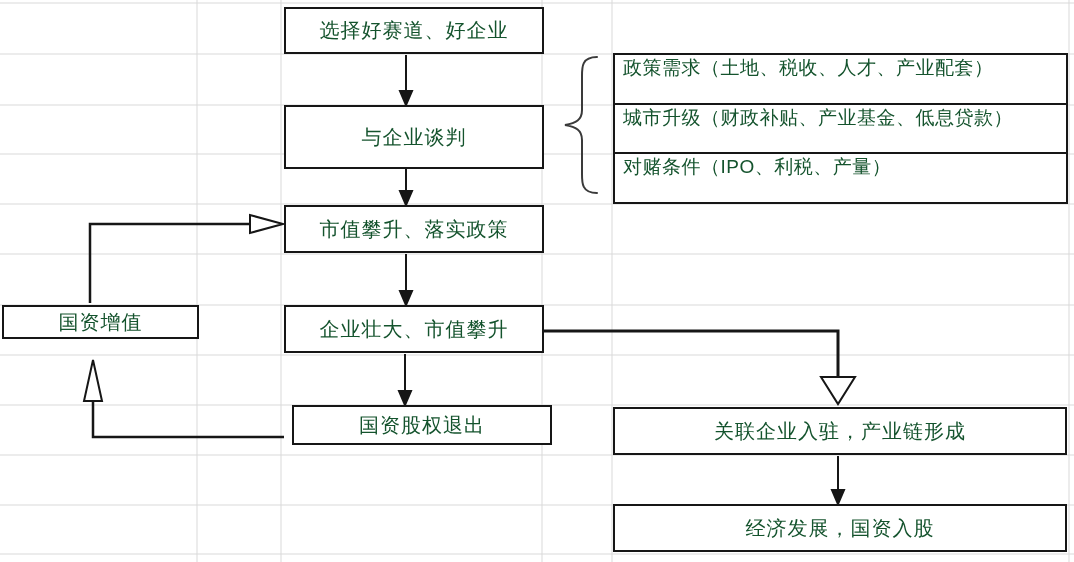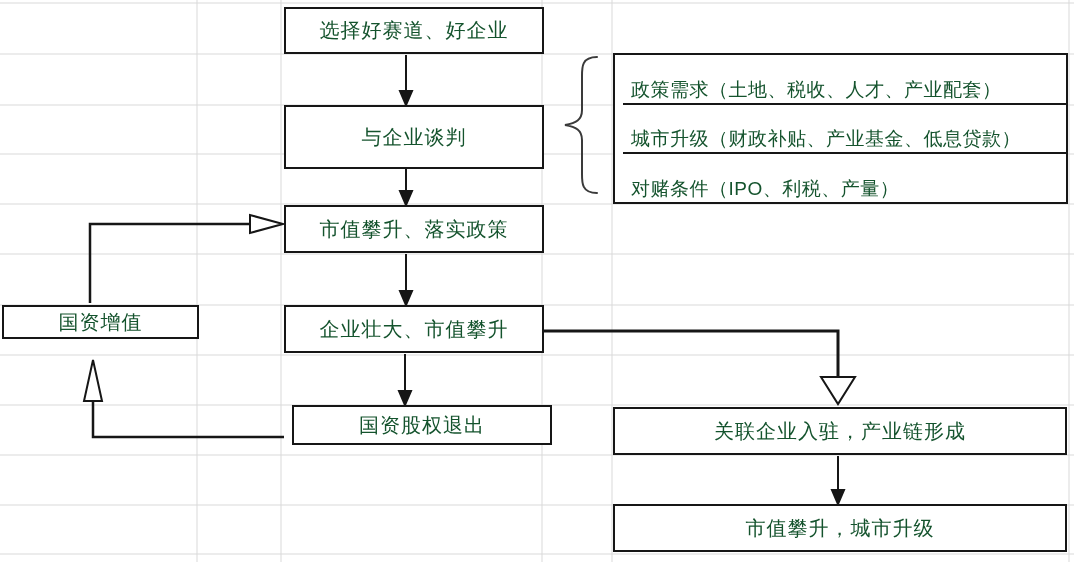--- a/index.html
+++ b/index.html
@@ -23,26 +23,25 @@
     white-space:nowrap;
   }
   .dtable{
     position:absolute;left:613px;top:53px;width:455px;height:151px;
     z-index:2;
     background:#fff;border:2px solid #161616;
     display:flex;flex-direction:column;
     box-sizing:border-box;
   }
   .drow{
-    flex:1;display:flex;align-items:flex-end;
+    flex:1;display:flex;align-items:flex-start;
     padding-left:8px;
     font-size:19px;letter-spacing:0.5px;
     border-bottom:2px solid #161616;
     white-space:nowrap;
-    margin-left:8px;
   }
   .drow:last-child{border-bottom:none;}
 </style>
 </head>
 <body>
 
 <div id="canvas">
 
   <svg id="wires" width="1074" height="562" viewBox="0 0 1074 562">
 
@@ -130,21 +129,21 @@
 
   <div class="node" style="left:2px;top:305px;width:197px;height:34px">
     <span>国资增值</span>
   </div>
 
   <div class="node" style="left:613px;top:407px;width:454px;height:48px">
     <span>关联企业入驻，产业链形成</span>
   </div>
 
   <div class="node" style="left:613px;top:504px;width:454px;height:48px">
-    <span>市值攀升，城市升级</span>
+    <span>经济发展，国资入股</span>
   </div>
 
   <div class="dtable">
     <div class="drow">
       <span>政策需求（土地、税收、人才、产业配套）</span>
     </div>
     <div class="drow">
       <span>城市升级（财政补贴、产业基金、低息贷款）</span>
     </div>
     <div class="drow">

